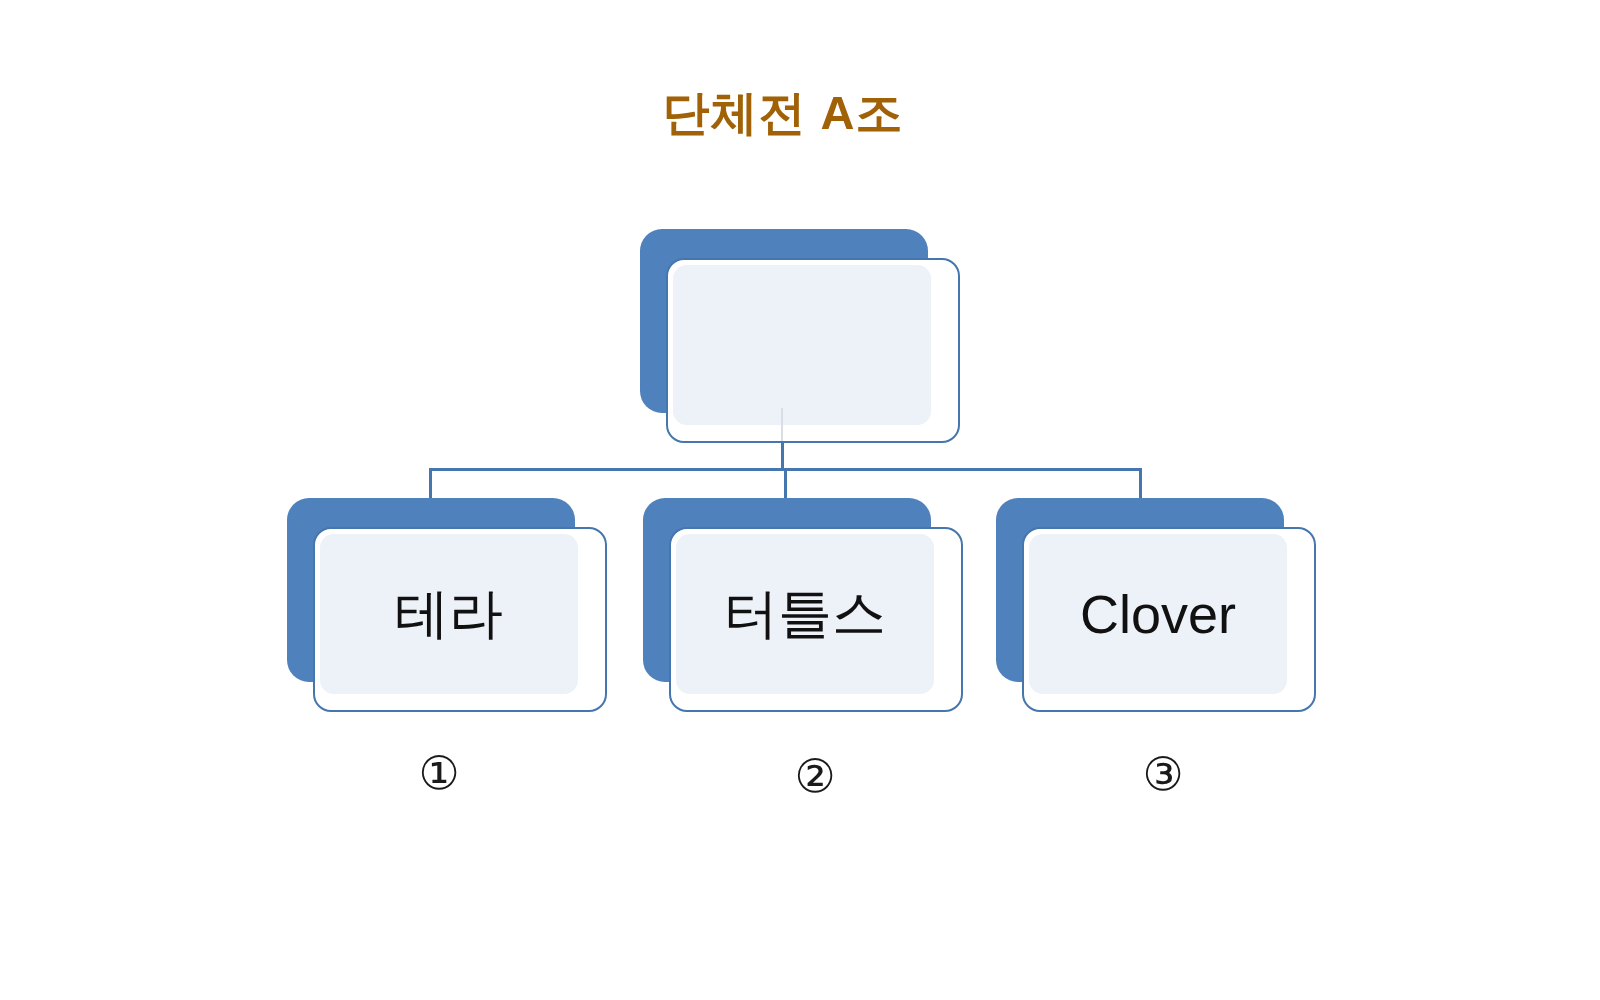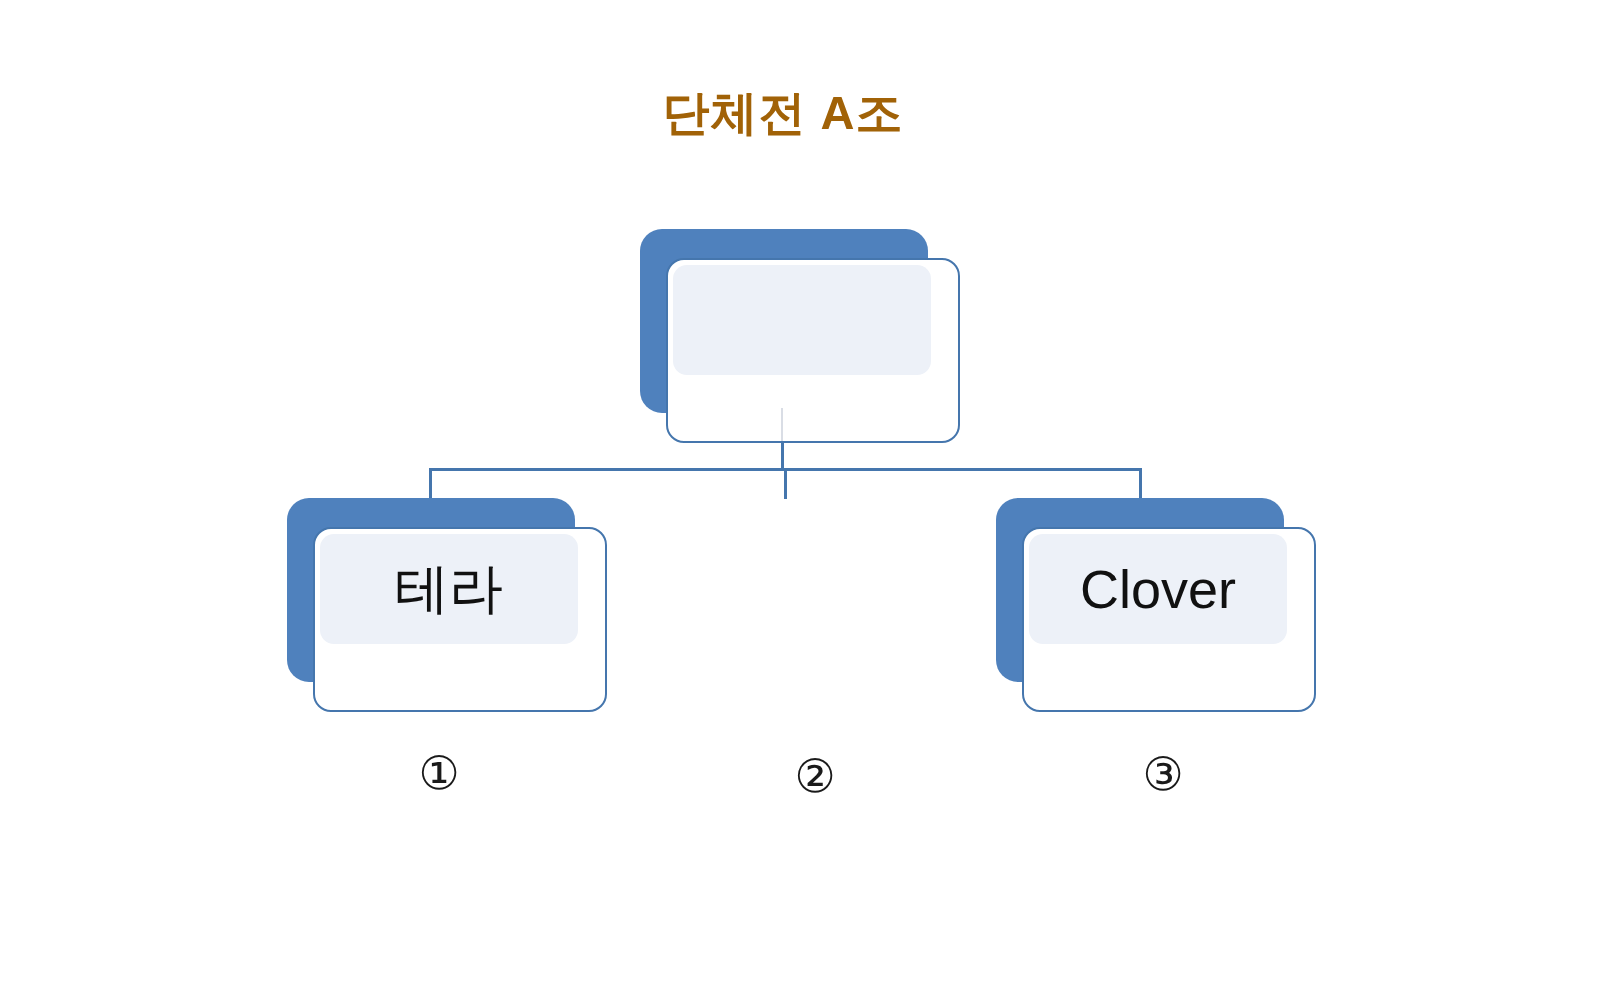--- a/index.html
+++ b/index.html
@@ -44,21 +44,21 @@
   }
   .node-front {
     position: absolute; left: 26px; top: 29px;
     width: 294px; height: 185px;
     background: #ffffff;
     border: 2px solid var(--border);
     border-radius: 18px;
   }
   .node-fill {
     position: absolute; left: 5px; top: 5px;
-    width: 258px; height: 110px;
+    width: 258px; height: 160px;
     background: var(--fill);
     border-radius: 14px;
     display: flex; align-items: center; justify-content: center;
   }
   .node-label {
     font-size: 54px;
     color: var(--text);
     white-space: nowrap;
   }
 
@@ -114,20 +114,28 @@
 
   <div class="node node-team1">
     <div class="node-back"></div>
     <div class="node-front">
       <div class="node-fill">
         <span class="node-label">테라</span>
       </div>
     </div>
   </div>
 
+  <div class="node node-team2">
+    <div class="node-back"></div>
+    <div class="node-front">
+      <div class="node-fill">
+        <span class="node-label">터틀스</span>
+      </div>
+    </div>
+  </div>
 
   <div class="node node-team3">
     <div class="node-back"></div>
     <div class="node-front">
       <div class="node-fill">
         <span class="node-label">Clover</span>
       </div>
     </div>
   </div>
 

